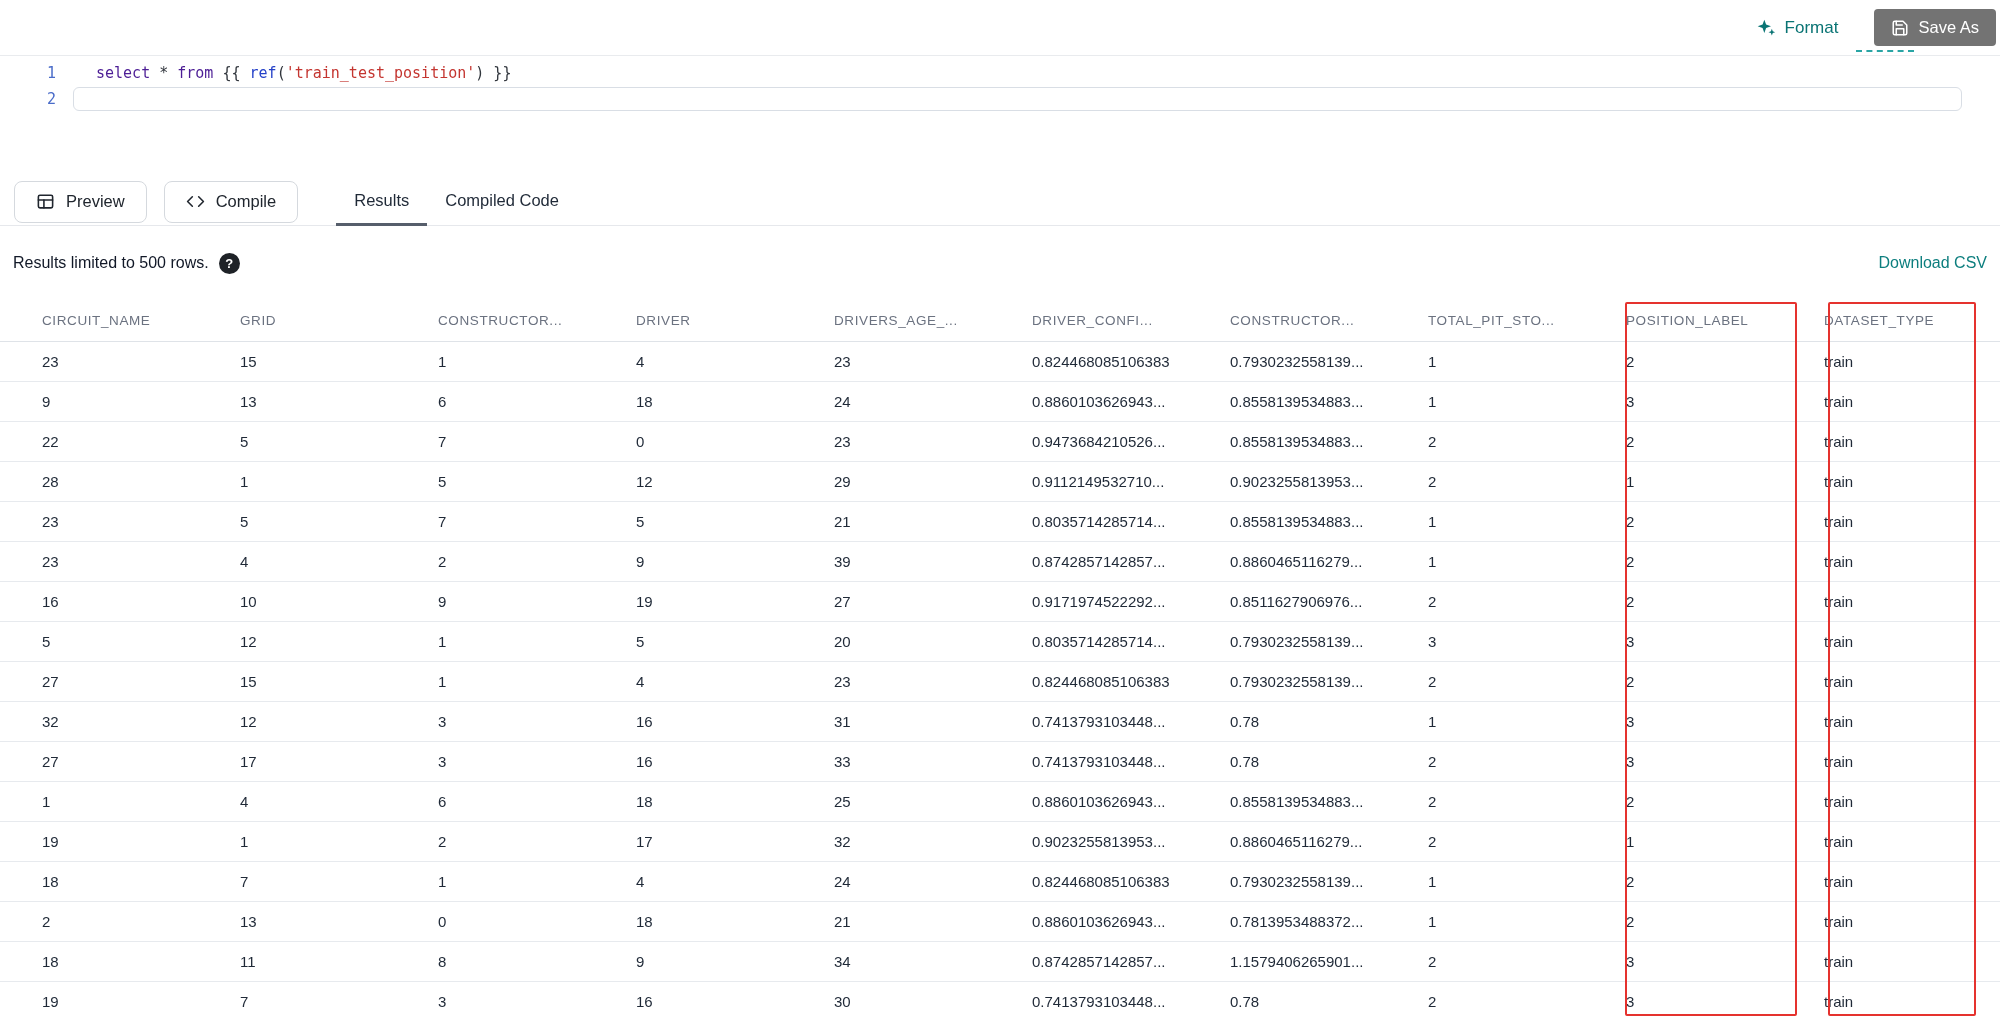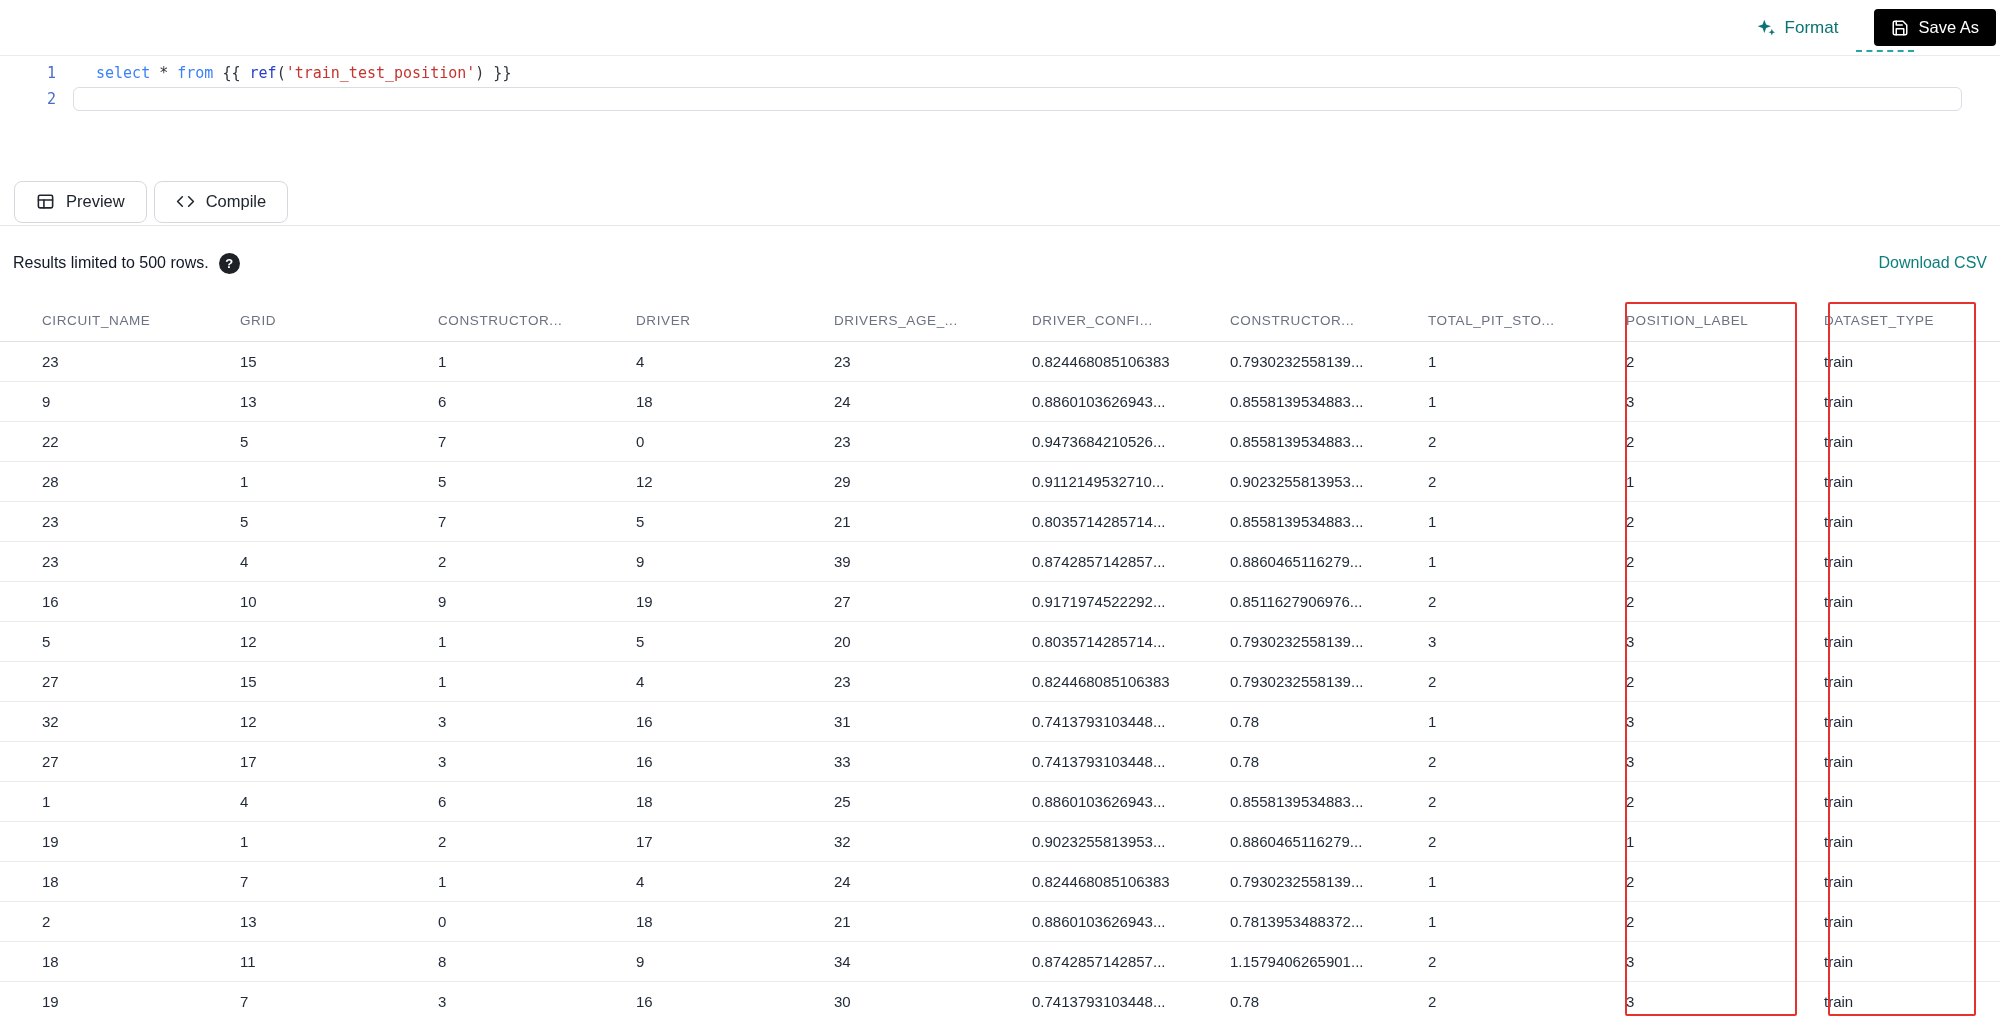--- a/index.html
+++ b/index.html
@@ -21,21 +21,21 @@
     padding-right: 4px;
     border-bottom: 1px solid #e9ebee;
     background: #fff;
   }
   .format-btn {
     display: flex; align-items: center; gap: 9px;
     color: #0a7474; font-size: 17px; cursor: pointer;
   }
   .saveas-btn {
     display: flex; align-items: center; gap: 9px;
-    background: #000000; color: #ffffff;
+    background: #737373; color: #ffffff;
     border: none; border-radius: 4px;
     height: 37px; padding: 0 17px;
     font-size: 16.5px; font-family: "Liberation Sans", sans-serif;
     cursor: pointer;
   }
   .deco-mark {
     position: absolute; left: 1856px; top: 50px;
     width: 58px; height: 0;
     border-bottom: 2px dashed #2aa5a5;
   }
@@ -43,21 +43,21 @@
   
   .editor {
     height: 122px;
     padding-top: 4px;
     font-family: "DejaVu Sans Mono", monospace;
     font-size: 15px;
   }
   .ed-line { display: flex; align-items: center; height: 26px; padding-left: 16px; }
   .gutter { width: 40px; text-align: right; color: #4a6cc9; flex: 0 0 auto; }
   .code-text { margin-left: 40px; white-space: pre; }
-  .tok-kw { color: #3b82f6; }
+  .tok-kw { color: #4c1d95; }
   .tok-fn { color: #2440c8; }
   .tok-op { color: #30353c; }
   .tok-str { color: #c43530; }
   .tok-br { color: #30353c; }
   .cursor-line-box {
     flex: 1; height: 24px;
     margin-left: 17px; margin-right: 38px;
     border: 1px solid #d9dee5; border-radius: 6px;
   }
 
@@ -69,21 +69,21 @@
     border-bottom: 1px solid #e6e8ec;
   }
   .act-btn {
     display: flex; align-items: center; gap: 11px;
     background: #fff; border: 1px solid #d5d9de; border-radius: 8px;
     height: 42px; padding: 0 21px;
     font-size: 16.5px; color: #20262e;
     font-family: "Liberation Sans", sans-serif;
     cursor: pointer;
   }
-  .act-btn + .act-btn { margin-left: 7px; }
+  .act-btn + .act-btn { margin-left: 17px; }
   .tabs { display: flex; align-self: stretch; margin-left: 38px; }
   .tab {
     display: flex; align-items: center;
     padding: 0 18px;
     font-size: 16.5px; color: #1f2937;
     cursor: pointer;
     border-bottom: 3px solid transparent;
     margin-bottom: -1px;
   }
   .tab.active { border-bottom-color: #565e6b; }
@@ -186,20 +186,24 @@
   </button>
   <button class="act-btn">
     <span>
       <svg width="19" height="19" viewBox="0 0 24 24" fill="none" stroke="#20262e" stroke-width="2" stroke-linecap="round" stroke-linejoin="round">
         <polyline points="16 18 22 12 16 6"></polyline>
         <polyline points="8 6 2 12 8 18"></polyline>
       </svg>
     </span>
     <span>Compile</span>
   </button>
+  <div class="tabs">
+    <div class="tab active">Results</div>
+    <div class="tab">Compiled Code</div>
+  </div>
 </div>
 
 <div class="inforow">
   <span>Results limited to 500 rows.</span>
   <span class="help-icon">?</span>
   <span class="spacer"></span>
   <a class="download-link">Download CSV</a>
 </div>
 
 <div class="table-wrap">

